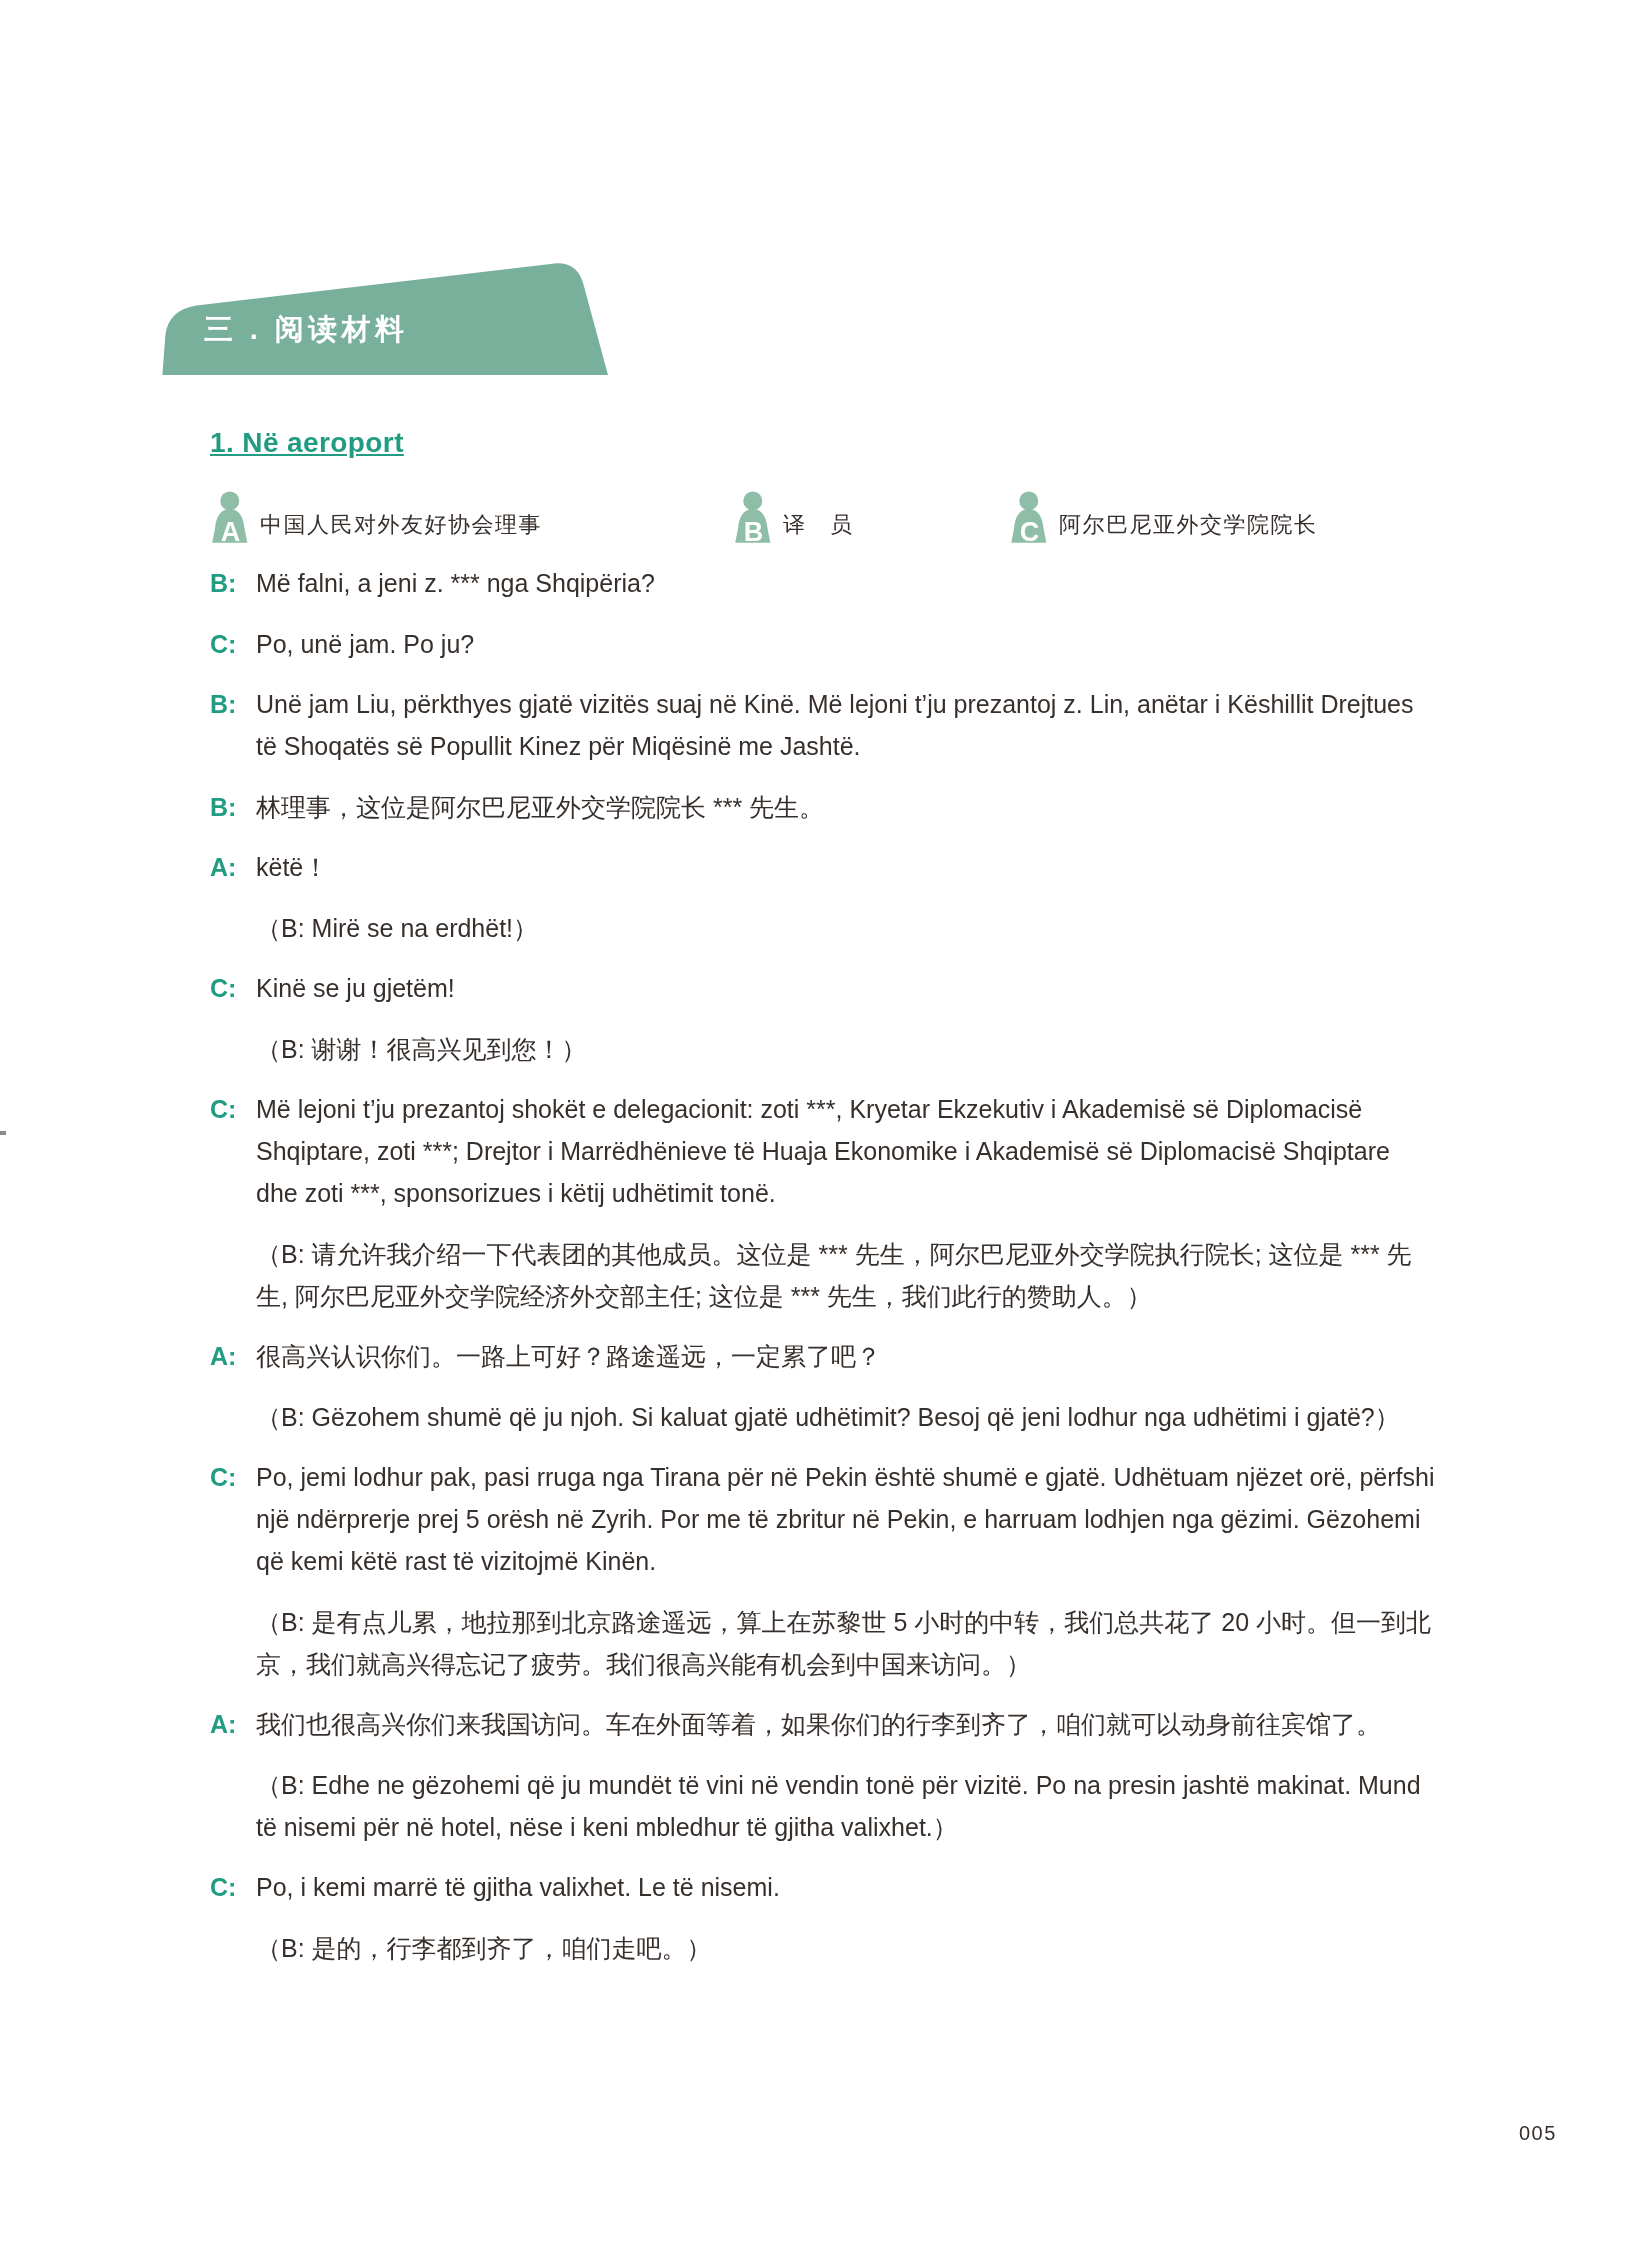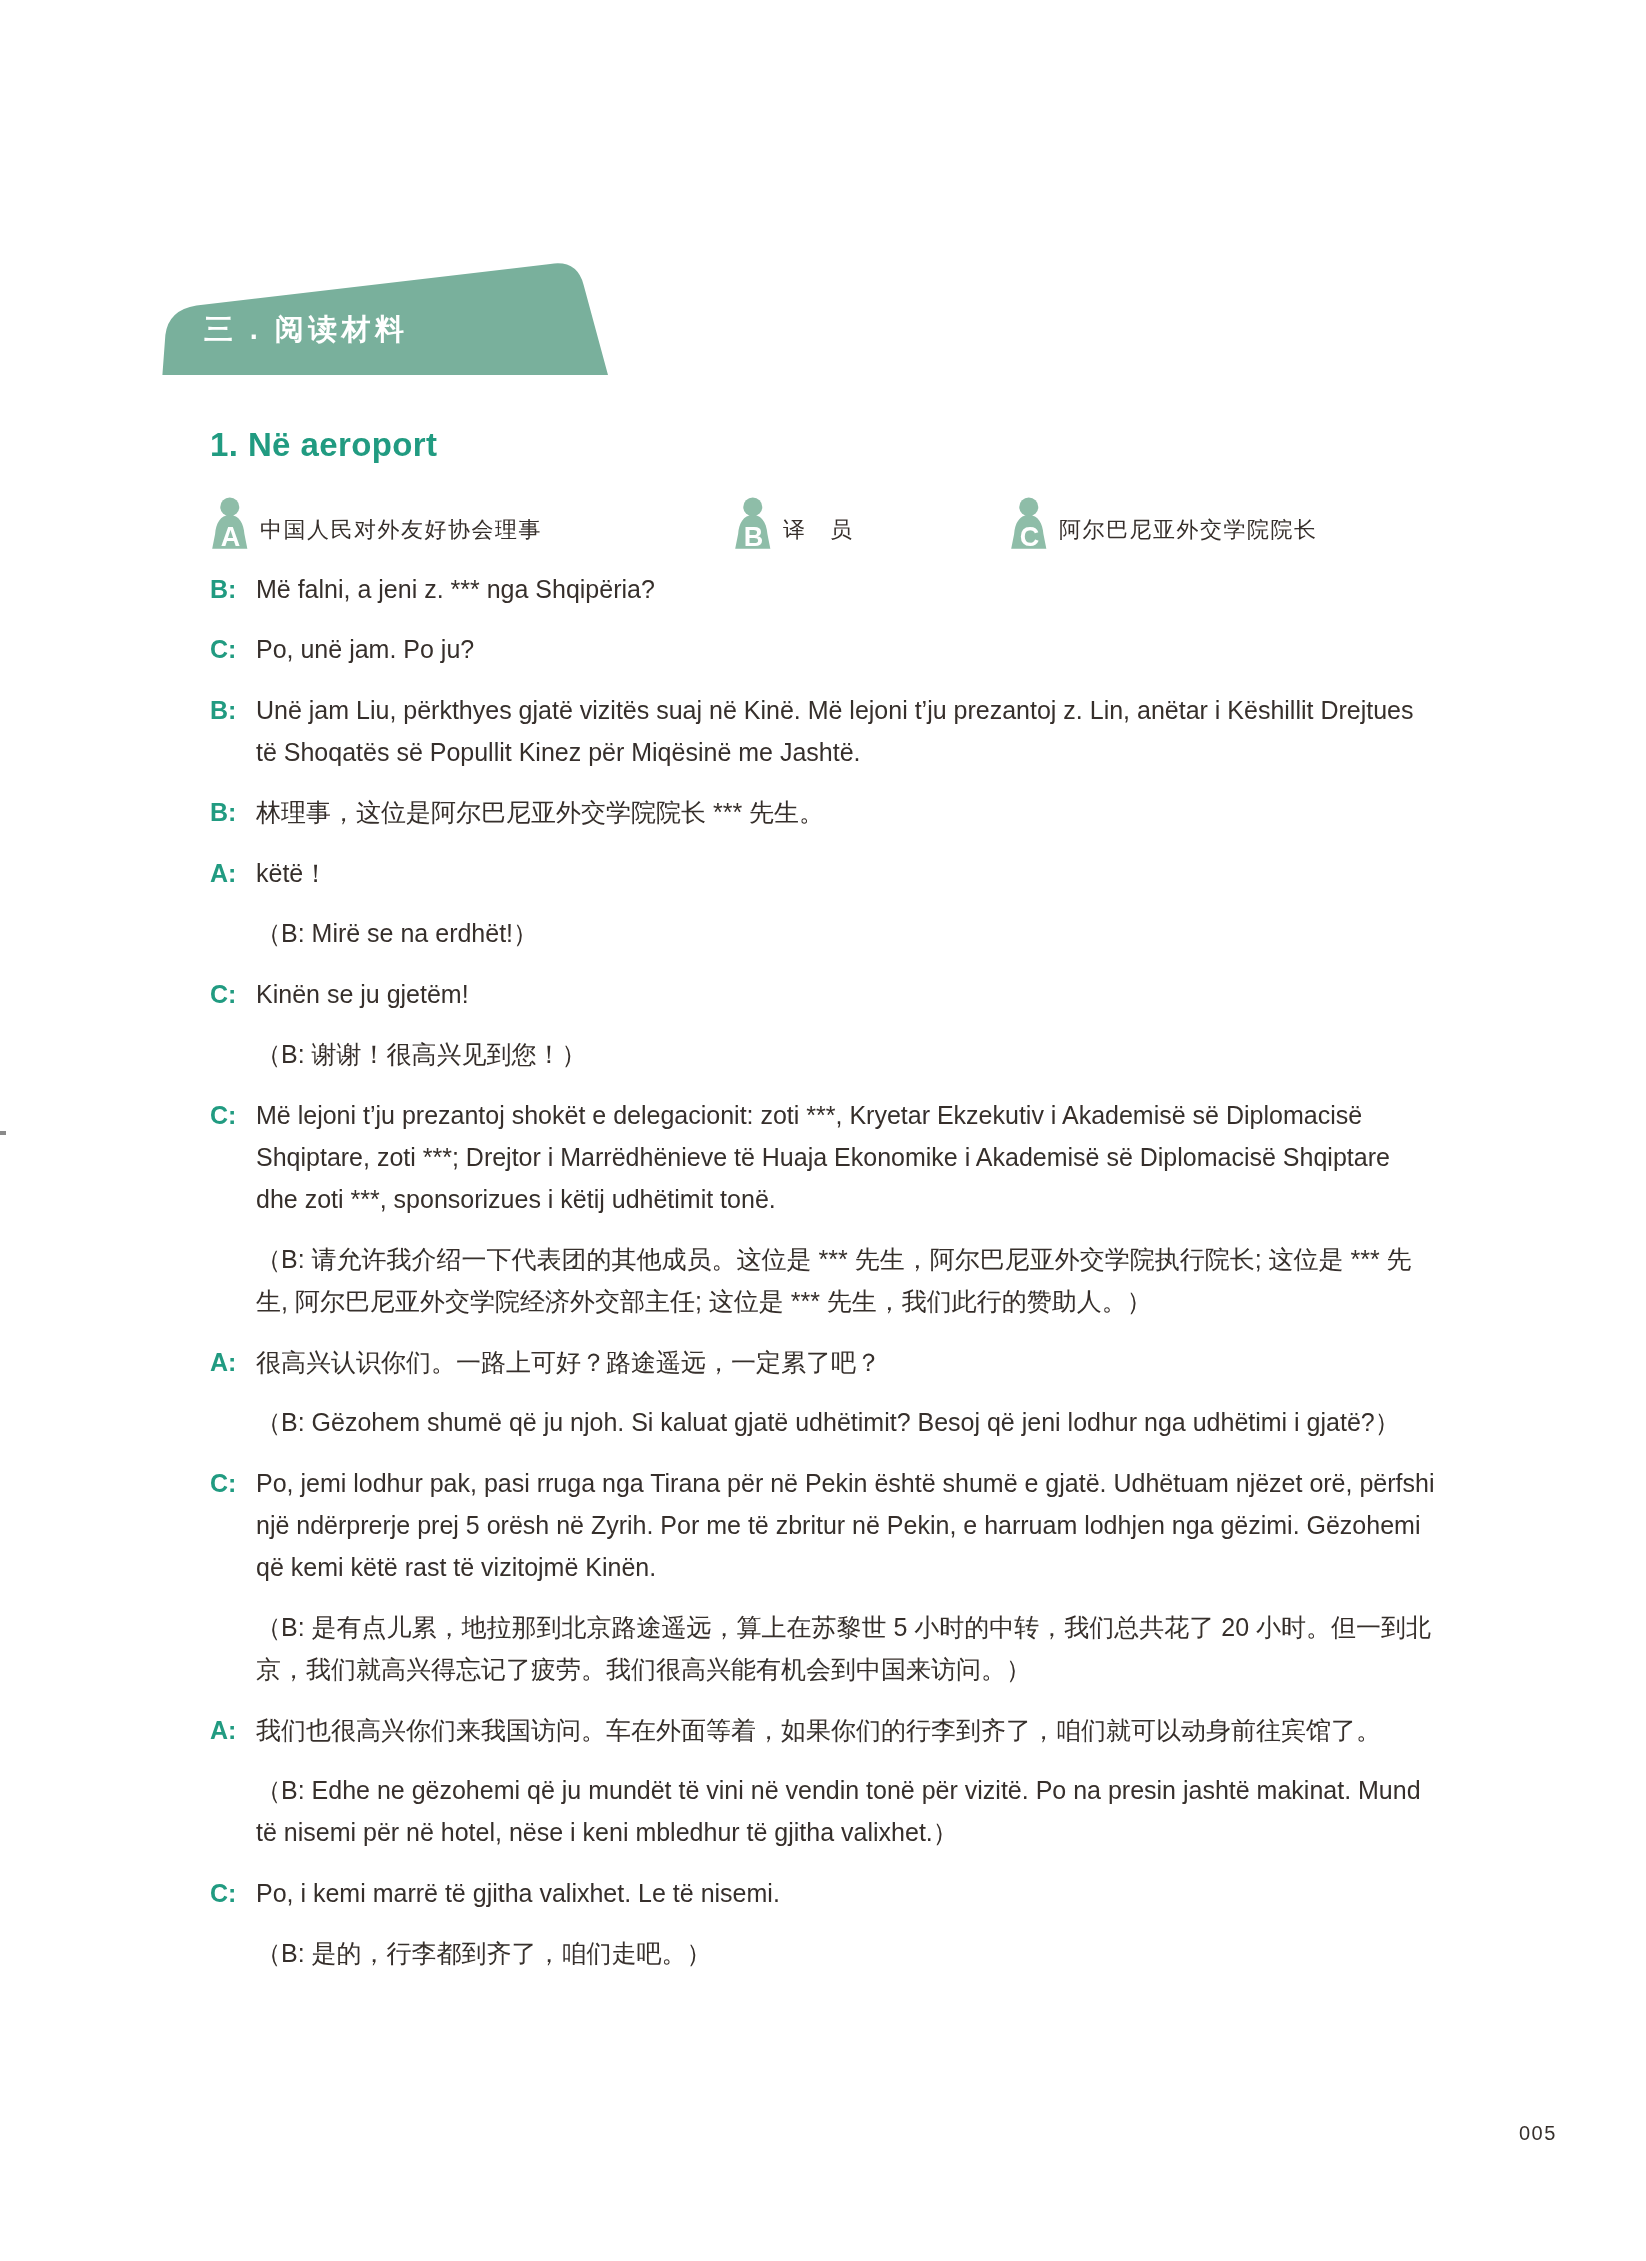--- a/index.html
+++ b/index.html
@@ -21,22 +21,22 @@
   .banner{position:absolute;left:155px;top:258px;width:453px;height:117px;}
   .banner svg{position:absolute;left:0;top:0;width:100%;height:100%;display:block;}
   .banner-title{
     position:absolute;left:49px;top:52px;
     font-size:29px;font-weight:bold;color:#ffffff;
     letter-spacing:4.4px;white-space:nowrap;
   }
   
   .content{position:absolute;left:210px;top:428px;width:1227px;}
   .section-title{
-    font-size:33px;font-weight:bold;color:var(--accent);
-    line-height:1.05;letter-spacing:0.4px;
+    font-size:28px;font-weight:bold;color:var(--accent);
+    line-height:1.05;letter-spacing:0.4px;text-decoration:underline;
   }
   
   .roles{position:relative;height:53px;margin-top:33px;}
   .role{position:absolute;bottom:0;display:flex;align-items:flex-end;gap:9px;}
   .role:nth-child(1){left:0;}
   .role:nth-child(2){left:523px;}
   .role:nth-child(3){left:799px;}
   .role-icon{position:relative;width:41px;height:52px;flex:none;}
   .role-icon svg{position:absolute;left:0;top:0;width:100%;height:100%;display:block;}
   .role-letter{
@@ -146,21 +146,21 @@
     <span class="text">këtë！</span>
   </div>
 
   <div class="para">
     <span class="speaker"></span>
     <span class="text">（B: Mirë se na erdhët!）</span>
   </div>
 
   <div class="para">
     <span class="speaker">C:</span>
-    <span class="text">Kinën se ju gjetëm!</span>
+    <span class="text">Kinë se ju gjetëm!</span>
   </div>
 
   <div class="para">
     <span class="speaker"></span>
     <span class="text">（B: 谢谢！很高兴见到您！）</span>
   </div>
 
   <div class="para">
     <span class="speaker">C:</span>
     <span class="text">Më lejoni t’ju prezantoj shokët e delegacionit: zoti ***, Kryetar Ekzekutiv i Akademisë së Diplomacisë Shqiptare, zoti ***; Drejtor i Marrëdhënieve të Huaja Ekonomike i Akademisë së Diplomacisë Shqiptare dhe zoti ***, sponsorizues i këtij udhëtimit tonë.</span>

